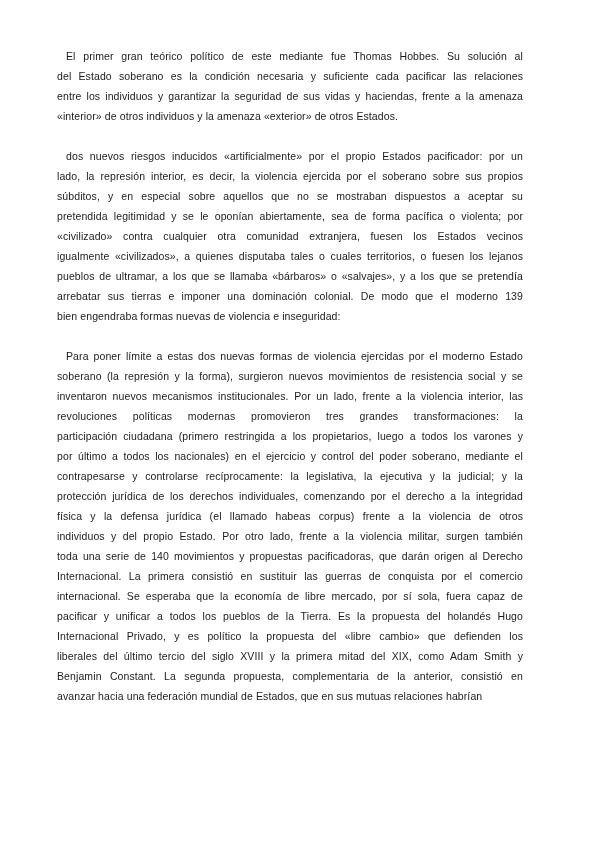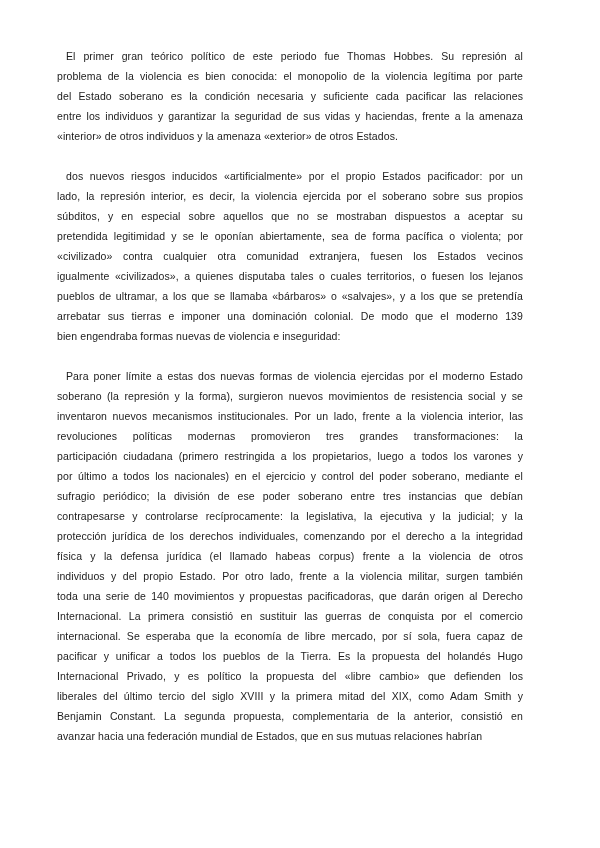--- a/index.html
+++ b/index.html
@@ -43,22 +43,21 @@
   .line.last {
     text-align-last: left;
   }
 </style>
 </head>
 <body>
 
 <div class="page">
   <div class="text-block" style="color: rgb(27, 27, 27);">
       <div class="paragraph">
-        <div class="line first">El primer gran teórico político de este periodo fue Thomas Hobbes. Su represión al</div>
-        <div class="line">problema de la violencia es bien conocida: el monopolio de la violencia legítima por parte</div>
+        <div class="line first">El primer gran teórico político de este mediante fue Thomas Hobbes. Su solución al</div>
         <div class="line">del Estado soberano es la condición necesaria y suficiente cada pacificar las relaciones</div>
         <div class="line">entre los individuos y garantizar la seguridad de sus vidas y haciendas, frente a la amenaza</div>
         <div class="line last">«interior» de otros individuos y la amenaza «exterior» de otros Estados.</div>
       </div>
       <div class="paragraph">
         <div class="line first">dos nuevos riesgos inducidos «artificialmente» por el propio Estados pacificador: por un</div>
         <div class="line">lado, la represión interior, es decir, la violencia ejercida por el soberano sobre sus propios</div>
         <div class="line">súbditos, y en especial sobre aquellos que no se mostraban dispuestos a aceptar su</div>
         <div class="line">pretendida legitimidad y se le oponían abiertamente, sea de forma pacífica o violenta; por</div>
         <div class="line">«civilizado» contra cualquier otra comunidad extranjera, fuesen los Estados vecinos</div>
@@ -67,21 +66,20 @@
         <div class="line">arrebatar sus tierras e imponer una dominación colonial. De modo que el moderno 139</div>
         <div class="line last">bien engendraba formas nuevas de violencia e inseguridad:</div>
       </div>
       <div class="paragraph">
         <div class="line first">Para poner límite a estas dos nuevas formas de violencia ejercidas por el moderno Estado</div>
         <div class="line">soberano (la represión y la forma), surgieron nuevos movimientos de resistencia social y se</div>
         <div class="line">inventaron nuevos mecanismos institucionales. Por un lado, frente a la violencia interior, las</div>
         <div class="line">revoluciones políticas modernas promovieron tres grandes transformaciones: la</div>
         <div class="line">participación ciudadana (primero restringida a los propietarios, luego a todos los varones y</div>
         <div class="line">por último a todos los nacionales) en el ejercicio y control del poder soberano, mediante el</div>
-        <div class="line">sufragio periódico; la división de ese poder soberano entre tres instancias que debían</div>
         <div class="line">contrapesarse y controlarse recíprocamente: la legislativa, la ejecutiva y la judicial; y la</div>
         <div class="line">protección jurídica de los derechos individuales, comenzando por el derecho a la integridad</div>
         <div class="line">física y la defensa jurídica (el llamado habeas corpus) frente a la violencia de otros</div>
         <div class="line">individuos y del propio Estado. Por otro lado, frente a la violencia militar, surgen también</div>
         <div class="line">toda una serie de 140 movimientos y propuestas pacificadoras, que darán origen al Derecho</div>
         <div class="line">Internacional. La primera consistió en sustituir las guerras de conquista por el comercio</div>
         <div class="line">internacional. Se esperaba que la economía de libre mercado, por sí sola, fuera capaz de</div>
         <div class="line">pacificar y unificar a todos los pueblos de la Tierra. Es la propuesta del holandés Hugo</div>
         <div class="line">Internacional Privado, y es político la propuesta del «libre cambio» que defienden los</div>
         <div class="line">liberales del último tercio del siglo XVIII y la primera mitad del XIX, como Adam Smith y</div>

